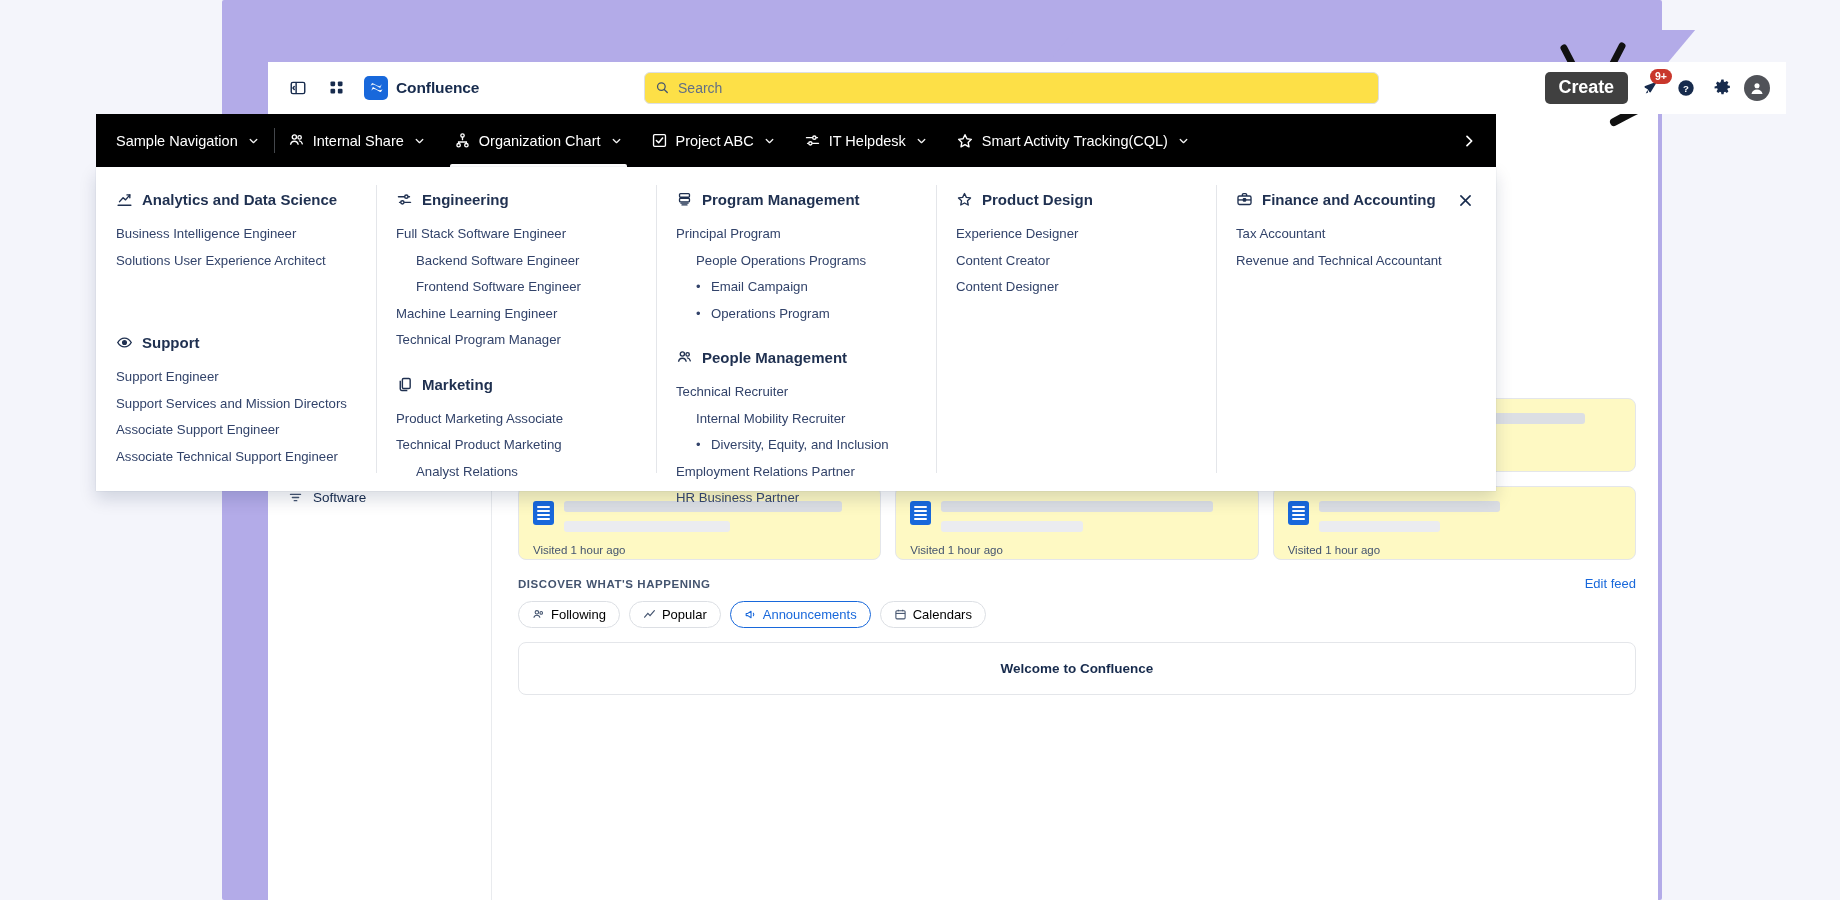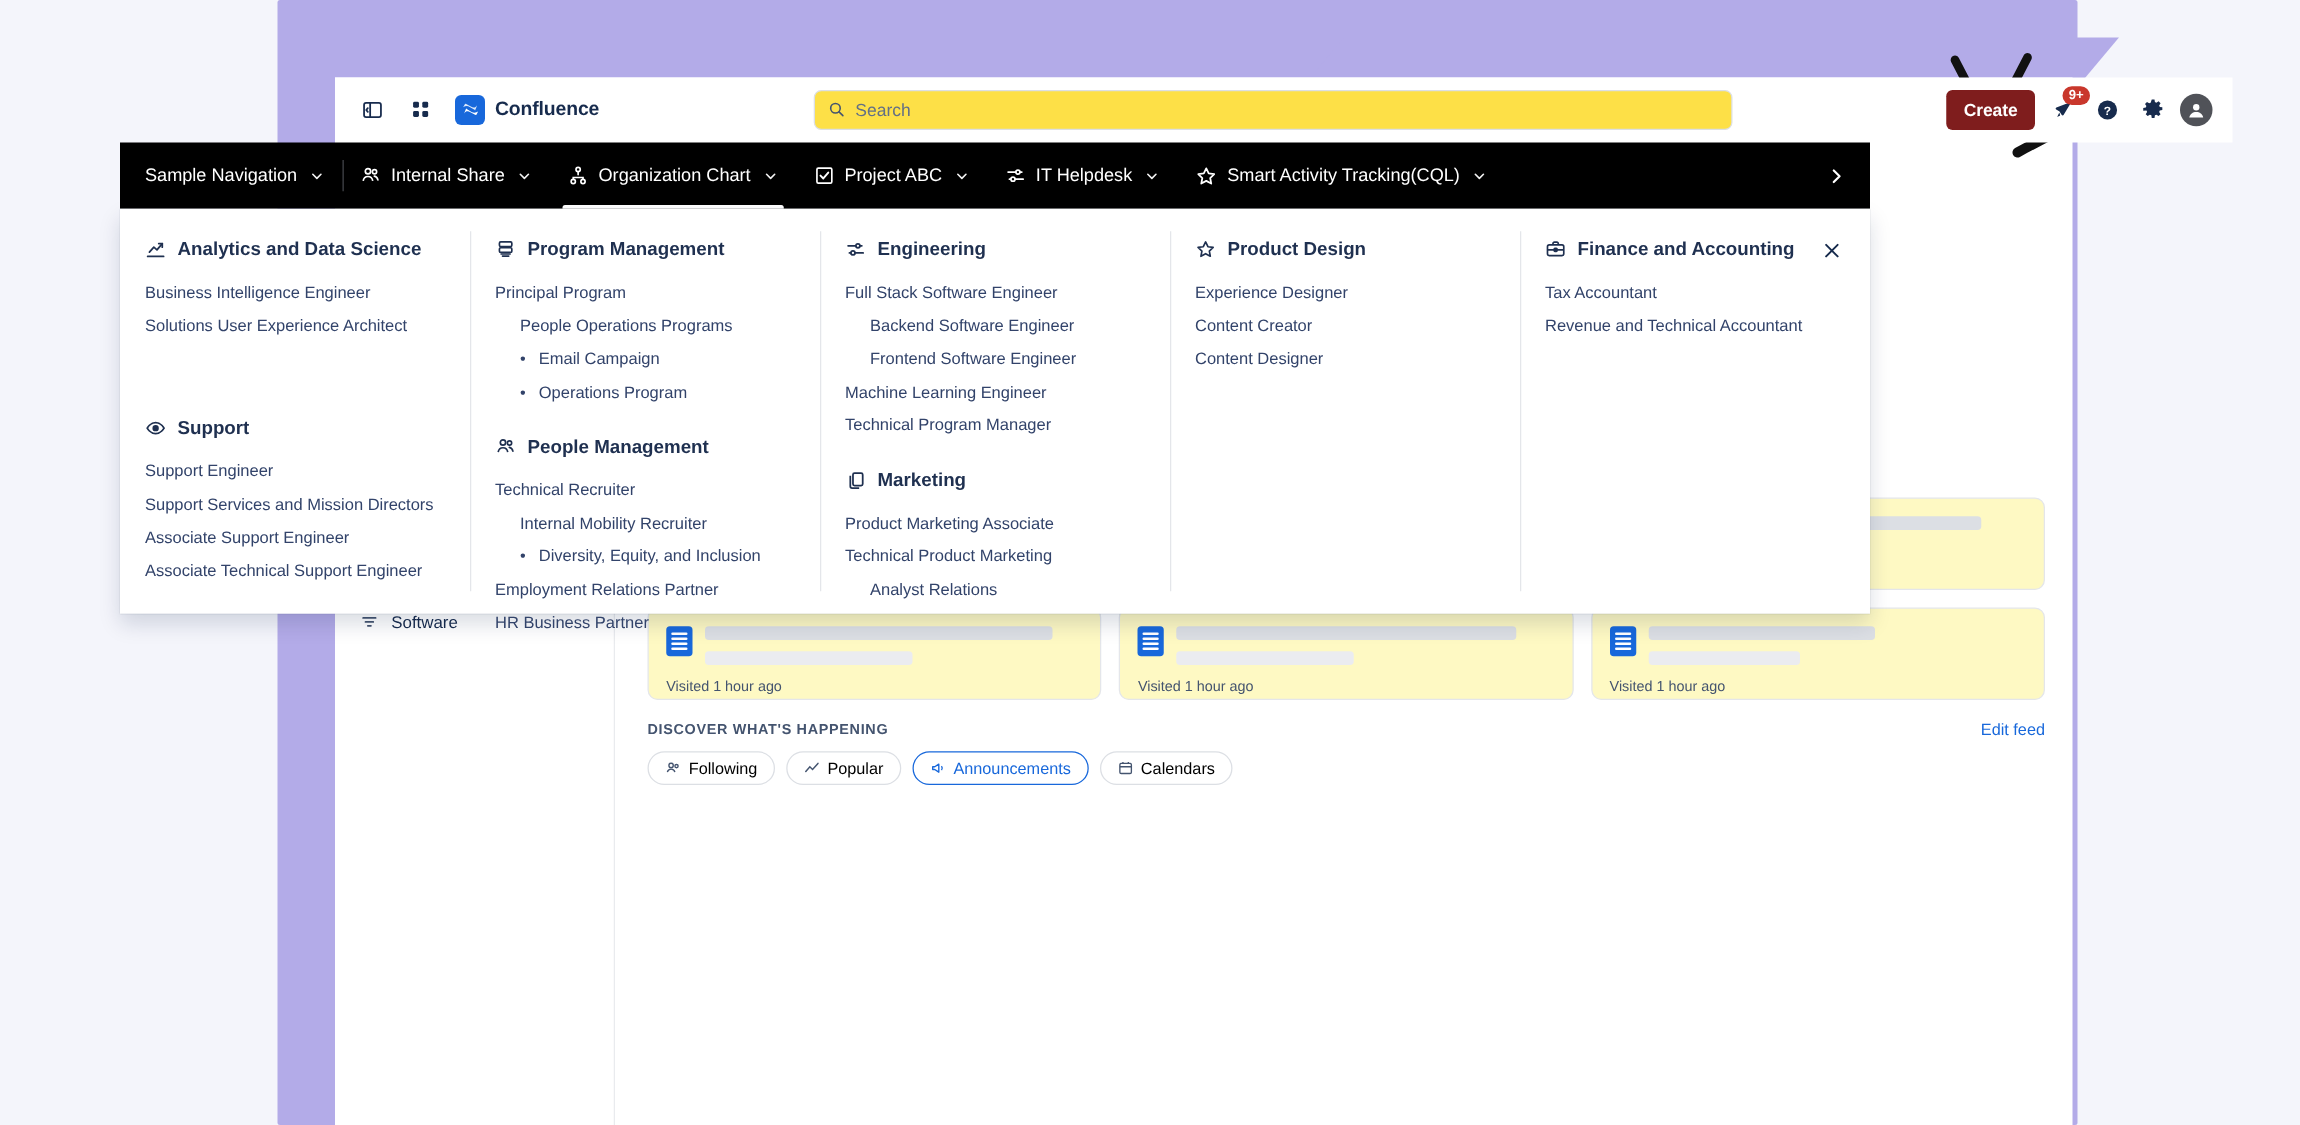--- a/index.html
+++ b/index.html
@@ -54,22 +54,22 @@
     cursor: text;
   }
   .search-input {
     border: none; outline: none; background: transparent; font-size: 14px;
     color: #172b4d; width: 100%; font-family: "Liberation Sans", sans-serif;
   }
   .search-input::placeholder { color: #626f86; }
 
   .topbar-right { display: flex; align-items: center; gap: 8px; }
   .create-btn {
-    background: #7f1d1d; color: #fff; border: none; border-radius: 5px;
-    height: 32px; padding: 0 14px; font-size: 14px; font-weight: 600;
+    background: #404040; color: #fff; border: none; border-radius: 5px;
+    height: 32px; padding: 0 14px; font-size: 18px; font-weight: 600;
     cursor: pointer; font-family: "Liberation Sans", sans-serif; letter-spacing: -0.1px;
   }
   .notif-wrap { position: relative; }
   .badge {
     position: absolute; top: -5px; right: -8px; background: #c9372c; color: #fff;
     font-size: 10.5px; font-weight: 700; border-radius: 9px; padding: 1px 5px 1px 5px;
     line-height: 13px; min-width: 19px; text-align: center;
   }
   .avatar {
     width: 26px; height: 26px; border-radius: 50%; background: #505258;
@@ -353,20 +353,21 @@
           <svg width="13" height="13" viewBox="0 0 24 24" fill="none" stroke="#44546f" stroke-width="2">
               <rect x="3.5" y="5" width="17" height="15" rx="2"></rect>
               <line x1="3.5" y1="10" x2="20.5" y2="10"></line>
               <line x1="8" y1="3" x2="8" y2="6"></line>
               <line x1="16" y1="3" x2="16" y2="6"></line>
             </svg>
           <span>Calendars</span>
         </span>
       </div>
 
+      <div class="welcome-card">Welcome to Confluence</div>
     </div>
   </div>
 
   <div class="topbar">
     <span class="icon-btn">
       <svg width="18" height="18" viewBox="0 0 24 24" fill="none" stroke="#172b4d" stroke-width="1.9">
         <rect x="3" y="4.5" width="18" height="15" rx="2.2"></rect>
           <line x1="9.5" y1="4.5" x2="9.5" y2="19.5"></line>
         <polyline points="7,10 5.3,12 7,14" stroke-linecap="round" stroke-linejoin="round"></polyline>
       </svg>
@@ -532,20 +533,52 @@
         <a class="mm-link lvl-1">Support Engineer</a>
         <a class="mm-link lvl-1">Support Services and Mission Directors</a>
         <a class="mm-link lvl-1">Associate Support Engineer</a>
         <a class="mm-link lvl-1">Associate Technical Support Engineer</a>
       </div>
     </div>
 
     <div class="mm-col">
       <div class="mm-group">
         <div class="mm-head">
+          <svg width="17" height="17" viewBox="0 0 24 24" fill="none" stroke="#1f3050" stroke-width="2" stroke-linecap="round">
+            <line x1="3.5" y1="8" x2="19" y2="8"></line>
+              <circle cx="14.6" cy="8" r="2.3" fill="#fff"></circle>
+            <line x1="5" y1="16" x2="20.5" y2="16"></line>
+              <circle cx="9" cy="16" r="2.3" fill="#fff"></circle>
+          </svg>
+          <span>Engineering</span>
+        </div>
+        <a class="mm-link lvl-1">Full Stack Software Engineer</a>
+        <a class="mm-link lvl-2">Backend Software Engineer</a>
+        <a class="mm-link lvl-2">Frontend Software Engineer</a>
+        <a class="mm-link lvl-1">Machine Learning Engineer</a>
+        <a class="mm-link lvl-1">Technical Program Manager</a>
+      </div>
+
+      <div class="mm-group" style="margin-top:16px">
+        <div class="mm-head">
+          <svg width="17" height="17" viewBox="0 0 24 24" fill="none" stroke="#1f3050" stroke-width="2" stroke-linejoin="round">
+            <rect x="9" y="3.6" width="11" height="14" rx="1.8"></rect>
+              <path d="M6 6.6v11.8a2 2 0 0 0 2 2h8"></path>
+          </svg>
+          <span>Marketing</span>
+        </div>
+        <a class="mm-link lvl-1">Product Marketing Associate</a>
+        <a class="mm-link lvl-1">Technical Product Marketing</a>
+        <a class="mm-link lvl-2">Analyst Relations</a>
+      </div>
+    </div>
+
+    <div class="mm-col">
+      <div class="mm-group">
+        <div class="mm-head">
           <svg width="17" height="17" viewBox="0 0 24 24" fill="none" stroke="#1f3050" stroke-width="1.9">
             <rect x="5" y="3.6" width="14" height="5.2" rx="1.4"></rect>
               <rect x="5" y="10.2" width="14" height="5.2" rx="1.4"></rect>
             <path d="M7 17.2h10" stroke-linecap="round"></path>
               <path d="M8.5 19.6h7" stroke-linecap="round"></path>
           </svg>
           <span>Program Management</span>
         </div>
         <a class="mm-link lvl-1">Principal Program</a>
         <a class="mm-link lvl-2">People Operations Programs</a>
@@ -567,52 +600,20 @@
         <a class="mm-link lvl-2">Internal Mobility Recruiter</a>
         <a class="mm-link lvl-3">Diversity, Equity, and Inclusion</a>
         <a class="mm-link lvl-1">Employment Relations Partner</a>
         <a class="mm-link lvl-1">HR Business Partner</a>
       </div>
     </div>
 
     <div class="mm-col">
       <div class="mm-group">
         <div class="mm-head">
-          <svg width="17" height="17" viewBox="0 0 24 24" fill="none" stroke="#1f3050" stroke-width="2" stroke-linecap="round">
-            <line x1="3.5" y1="8" x2="19" y2="8"></line>
-              <circle cx="14.6" cy="8" r="2.3" fill="#fff"></circle>
-            <line x1="5" y1="16" x2="20.5" y2="16"></line>
-              <circle cx="9" cy="16" r="2.3" fill="#fff"></circle>
-          </svg>
-          <span>Engineering</span>
-        </div>
-        <a class="mm-link lvl-1">Full Stack Software Engineer</a>
-        <a class="mm-link lvl-2">Backend Software Engineer</a>
-        <a class="mm-link lvl-2">Frontend Software Engineer</a>
-        <a class="mm-link lvl-1">Machine Learning Engineer</a>
-        <a class="mm-link lvl-1">Technical Program Manager</a>
-      </div>
-
-      <div class="mm-group" style="margin-top:16px">
-        <div class="mm-head">
-          <svg width="17" height="17" viewBox="0 0 24 24" fill="none" stroke="#1f3050" stroke-width="2" stroke-linejoin="round">
-            <rect x="9" y="3.6" width="11" height="14" rx="1.8"></rect>
-              <path d="M6 6.6v11.8a2 2 0 0 0 2 2h8"></path>
-          </svg>
-          <span>Marketing</span>
-        </div>
-        <a class="mm-link lvl-1">Product Marketing Associate</a>
-        <a class="mm-link lvl-1">Technical Product Marketing</a>
-        <a class="mm-link lvl-2">Analyst Relations</a>
-      </div>
-    </div>
-
-    <div class="mm-col">
-      <div class="mm-group">
-        <div class="mm-head">
           <svg width="17" height="17" viewBox="0 0 24 24" fill="none" stroke="#1f3050" stroke-width="1.9" stroke-linejoin="round">
             <path d="M12 3.6l2.6 5.4 5.9.8-4.3 4.1 1.1 5.9-5.3-2.9-5.3 2.9 1.1-5.9-4.3-4.1 5.9-.8z"></path>
           </svg>
           <span>Product Design</span>
         </div>
         <a class="mm-link lvl-1">Experience Designer</a>
         <a class="mm-link lvl-1">Content Creator</a>
         <a class="mm-link lvl-1">Content Designer</a>
       </div>
     </div>

